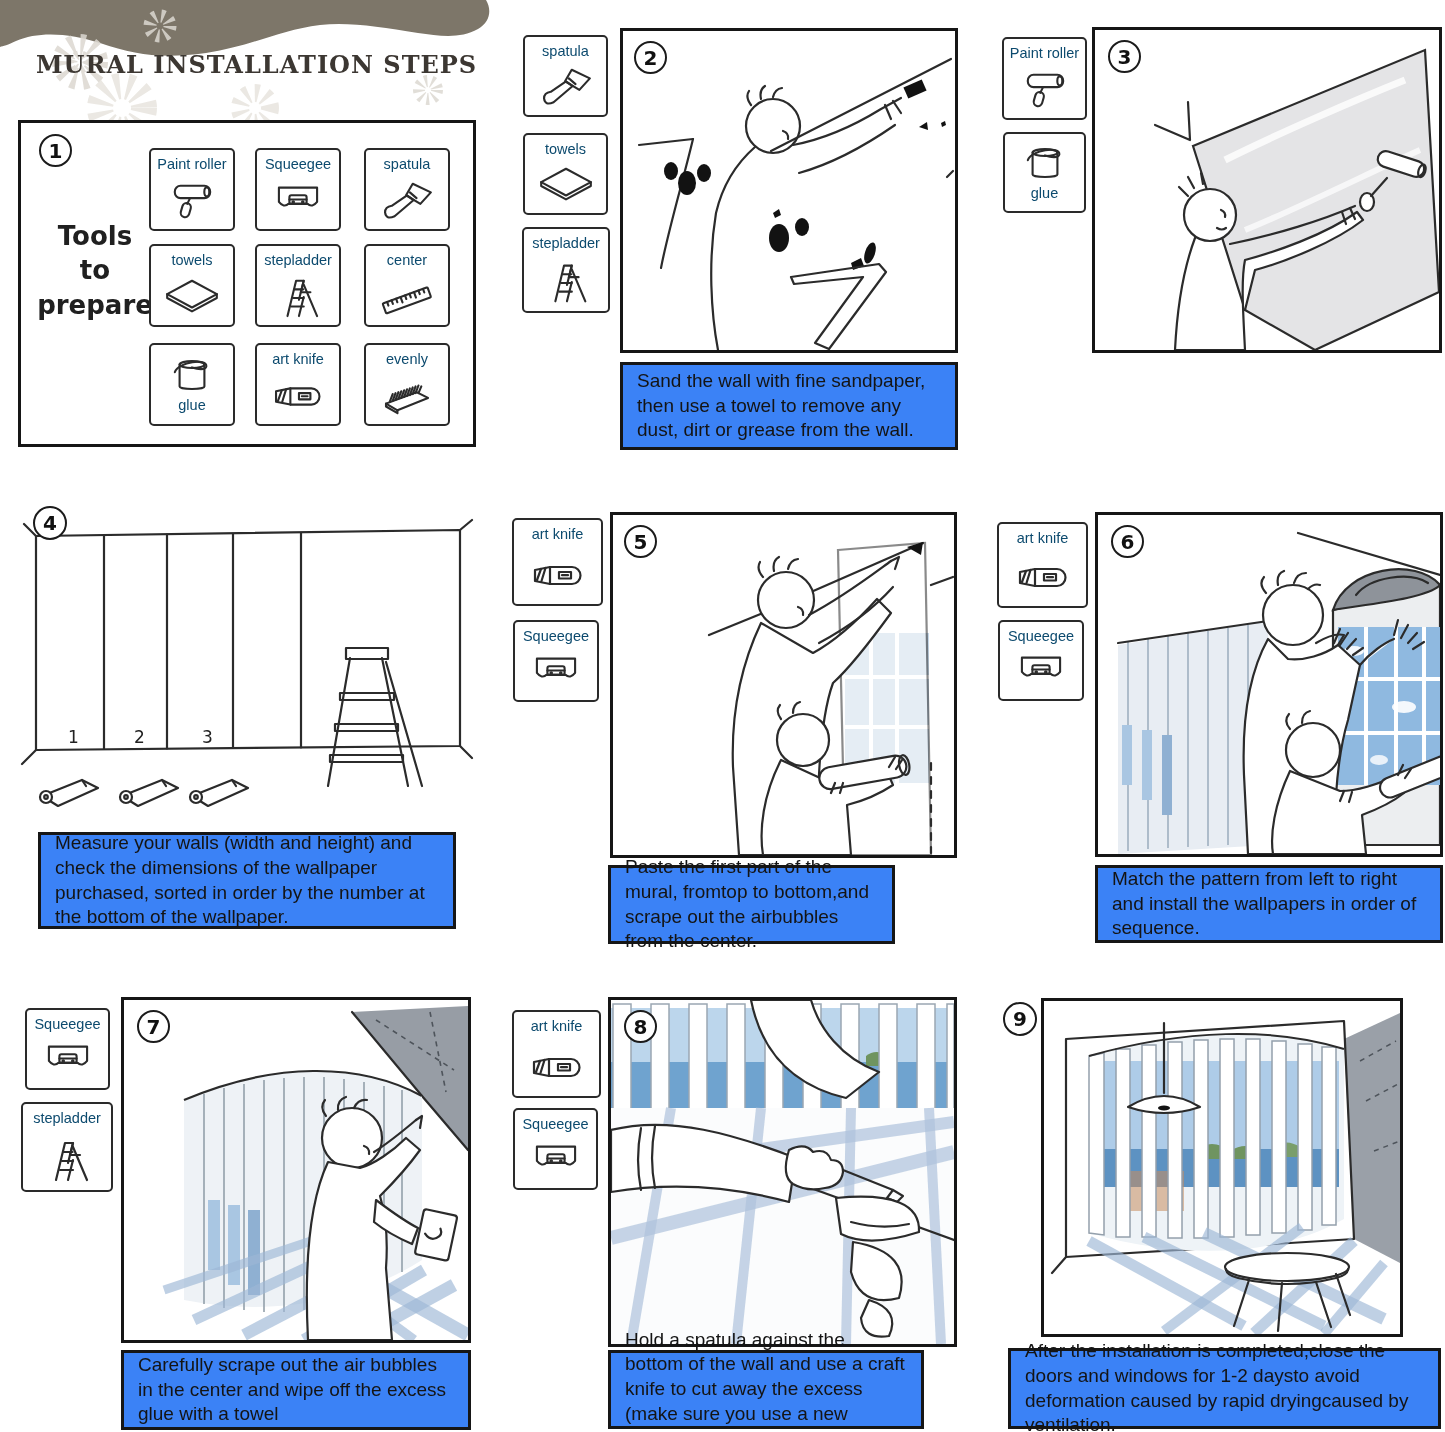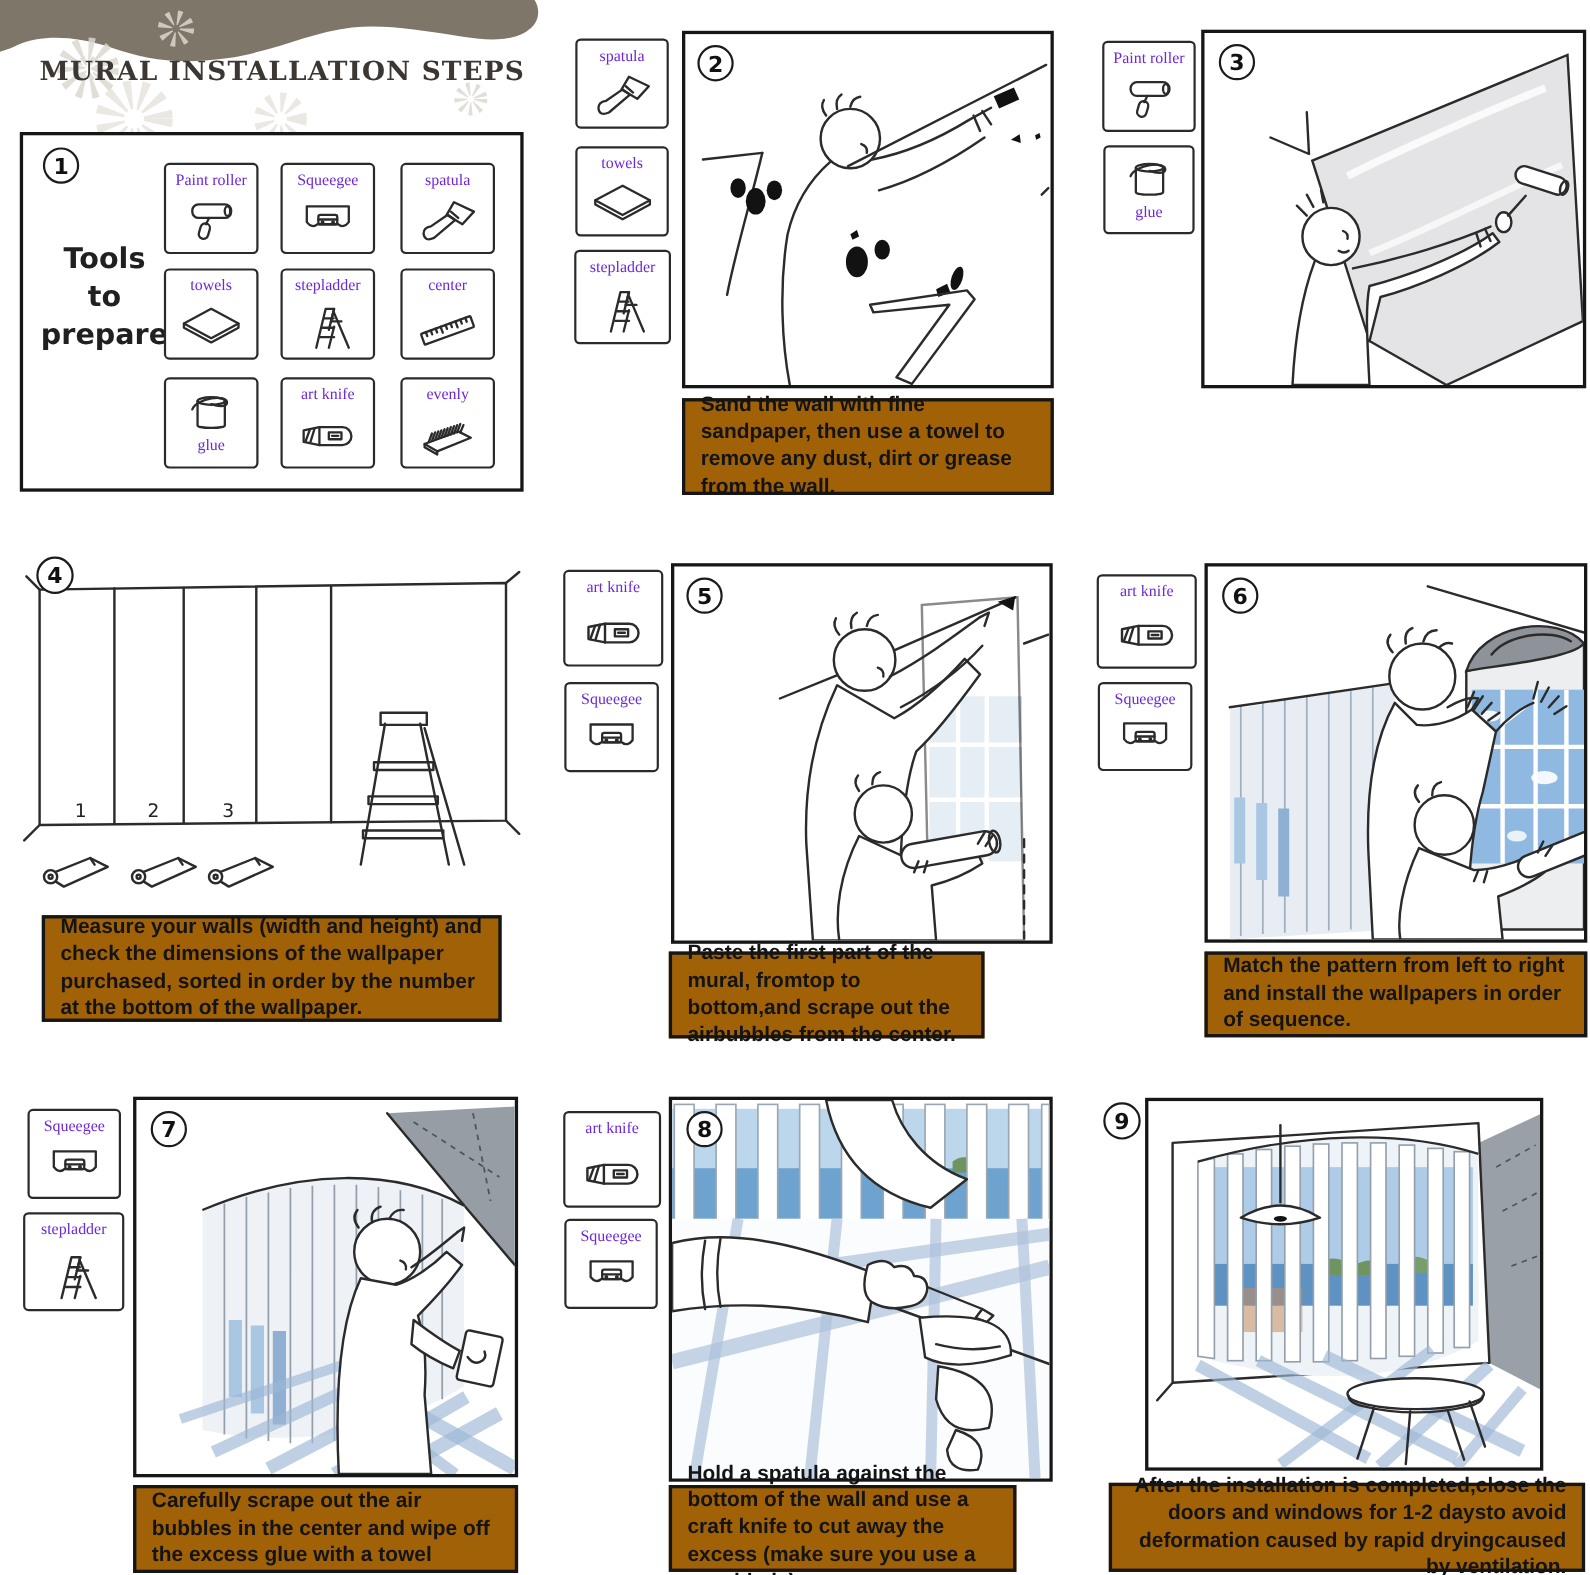--- a/index.html
+++ b/index.html
@@ -1,27 +1,27 @@
 <!DOCTYPE html>
 <html><head>
 <meta charset="utf-8">
 <style>
   html,body{margin:0;padding:0;background:#fff;}
   .sheet{position:relative;width:1445px;height:1432px;background:#ffffff;overflow:hidden;
          font-family:"Liberation Sans",sans-serif;}
   .abs{position:absolute;}
   .panel{position:absolute;background:#fff;border:3px solid #161616;box-sizing:border-box;}
-  .caption{position:absolute;border:3px solid #161616;box-sizing:border-box;background:#a16207;
-           font-family:"Liberation Sans",sans-serif;font-weight:700;font-size:19px;line-height:1.3;
+  .caption{position:absolute;border:3px solid #161616;box-sizing:border-box;background:#3b82f6;
+           font-family:"Liberation Sans",sans-serif;font-weight:400;font-size:19px;line-height:1.3;
            color:#141414;padding:10px 14px;display:flex;align-items:center;}
-  .caption.center{text-align:right;justify-content:center;}
+  .caption.center{text-align:left;justify-content:center;}
   .chip{position:absolute;border:2px solid #2a2a2a;border-radius:5px;background:#fff;box-sizing:border-box;
         display:flex;flex-direction:column;align-items:center;justify-content:space-between;padding:6px 3px 7px 3px;}
   .chip.label-bottom{flex-direction:column-reverse;justify-content:center;}
-  .chip-label{font-family:Liberation Serif, serif;font-size:14.5px;color:#6d28d9;white-space:nowrap;}
+  .chip-label{font-family:Liberation Sans, sans-serif;font-size:14.5px;color:#0c4a6e;white-space:nowrap;}
   .num{position:absolute;width:33px;height:33px;border:2.5px solid #1b1b1b;border-radius:50%;
        display:flex;align-items:center;justify-content:center;background:#fff;box-sizing:border-box;
        font-family:"DejaVu Sans",sans-serif;font-weight:700;font-size:20px;color:#111;z-index:5;}
   .main-title{position:absolute;left:36px;top:50px;width:430px;
               font-family:"DejaVu Serif",serif;font-weight:700;font-size:24px;letter-spacing:1px;
               color:#3c3732;white-space:nowrap;z-index:3;text-align:right;}
   .tools-title{position:absolute;left:12px;top:96px;width:124px;text-align:center;
                font-family:"DejaVu Sans",sans-serif;font-size:26px;color:#202020;line-height:1.32;font-weight:700;}
   .scene{position:absolute;left:0;top:0;width:100%;height:100%;}
   svg .ln{fill:none;stroke:#2b2b2b;stroke-width:2.2;stroke-linecap:round;stroke-linejoin:round;}

